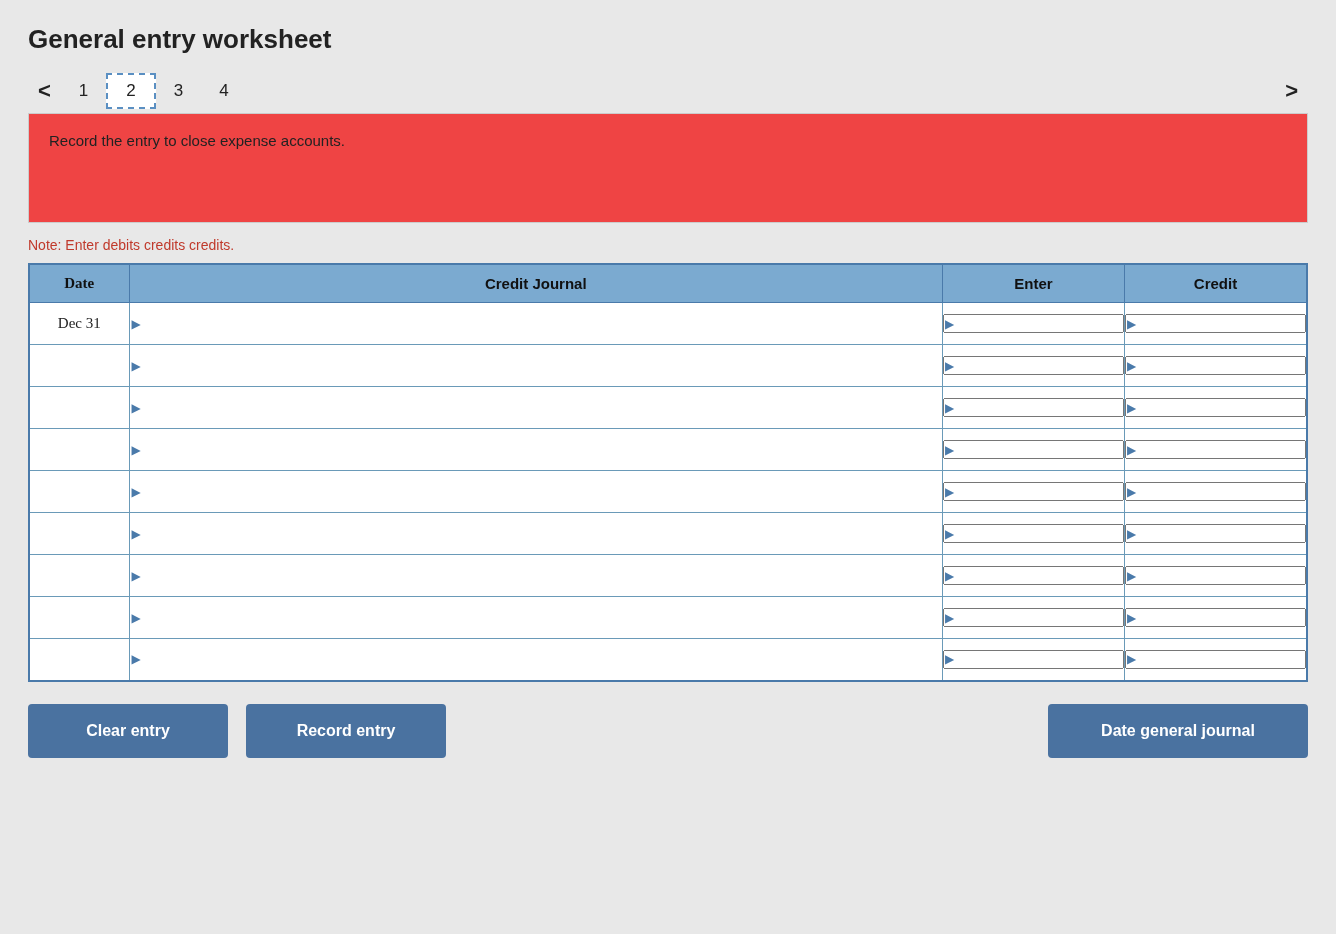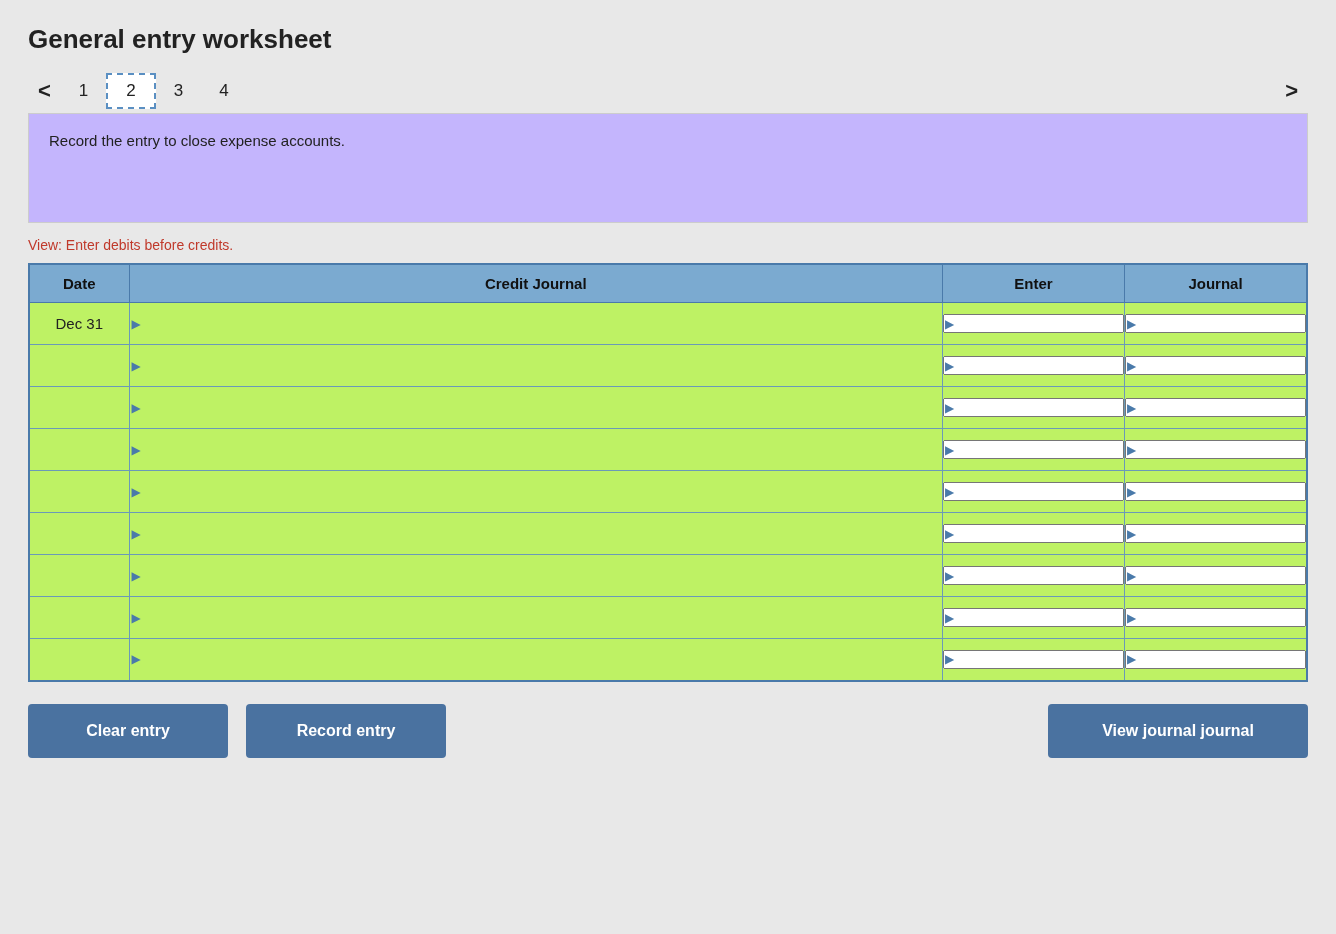--- a/index.html
+++ b/index.html
@@ -42,21 +42,21 @@
     }
 
     .tab-item.active {
       border: 2px dashed #5a8fc2;
       background: #fff;
       font-weight: normal;
     }
 
     .instruction-box {
       border: 1px solid #ccc;
-      background: #c4b5fd;
+      background: #ef4444;
       padding: 18px 20px 60px 20px;
       margin-top: 0;
       margin-bottom: 14px;
       min-height: 110px;
       font-size: 15px;
     }
 
     .note-text {
       color: #c0392b;
       font-size: 14px;
@@ -78,21 +78,21 @@
       padding: 10px 8px;
       border: 1px solid #4a7aaa;
       font-size: 15px;
     }
 
     .journal-table tbody tr td {
       border: 1px solid #6a9ab8;
       padding: 0;
       height: 42px;
       position: relative;
-      background: #bef264;
+      background: #ffffff;
     }
 
     .journal-table tbody tr td.date-cell {
       text-align: center;
       font-size: 15px;
       padding: 0 4px;
       vertical-align: middle;
     }
 
     .journal-table tbody tr td.entry-cell {
@@ -148,21 +148,21 @@
       min-width: 200px;
       text-align: center;
     }
 
     .btn:last-child {
       margin-left: auto;
       margin-right: 0;
       min-width: 260px;
     }
 
-    .col-date { width: 100px; }
+    .col-date { width: 100px; font-family: Liberation Serif, serif; }
     .col-journal { }
     .col-debit { width: 130px; }
     .col-credit { width: 130px; }
 
     .tab-nav-row {
       display: flex;
       align-items: center;
       margin-bottom: 4px;
     }
   </style>
@@ -179,29 +179,29 @@
   <div class="tab-item">3</div>
   <div class="tab-item">4</div>
 
   <button class="nav-arrow" style="margin-left:auto;">&gt;</button>
 </div>
 
 <div class="instruction-box">
   <span>Record the entry to close expense accounts.</span>
 </div>
 
-<div class="note-text">View: Enter debits before credits.</div>
+<div class="note-text">Note: Enter debits credits credits.</div>
 
 <table class="journal-table">
   <thead>
     <tr>
       <th class="col-date">Date</th>
       <th class="col-journal">Credit Journal</th>
       <th class="col-debit">Enter</th>
-      <th class="col-credit">Journal</th>
+      <th class="col-credit">Credit</th>
     </tr>
   </thead>
   <tbody id="table-body">
   <tr>
         <td class="date-cell col-date"><span>Dec 31</span></td>
         <td class="entry-cell col-journal" style="position: relative;">
           <span class="cell-arrow">▶</span>
           <input type="text" style="">
         </td>
         <td class="col-debit" style="position: relative;"><span class="cell-arrow">▶</span><input type="text" style=""></td>
@@ -278,14 +278,14 @@
         </td>
         <td class="col-debit" style="position: relative;"><span class="cell-arrow">▶</span><input type="text" style=""></td>
         <td class="col-credit" style="position: relative;"><span class="cell-arrow">▶</span><input type="text" style=""></td>
       </tr>
     </tbody>
 </table>
 
 <div class="buttons-row">
   <button class="btn">Clear entry</button>
   <button class="btn">Record entry</button>
-  <button class="btn">View journal journal</button>
+  <button class="btn">Date general journal</button>
 </div>
 
 </body></html>

